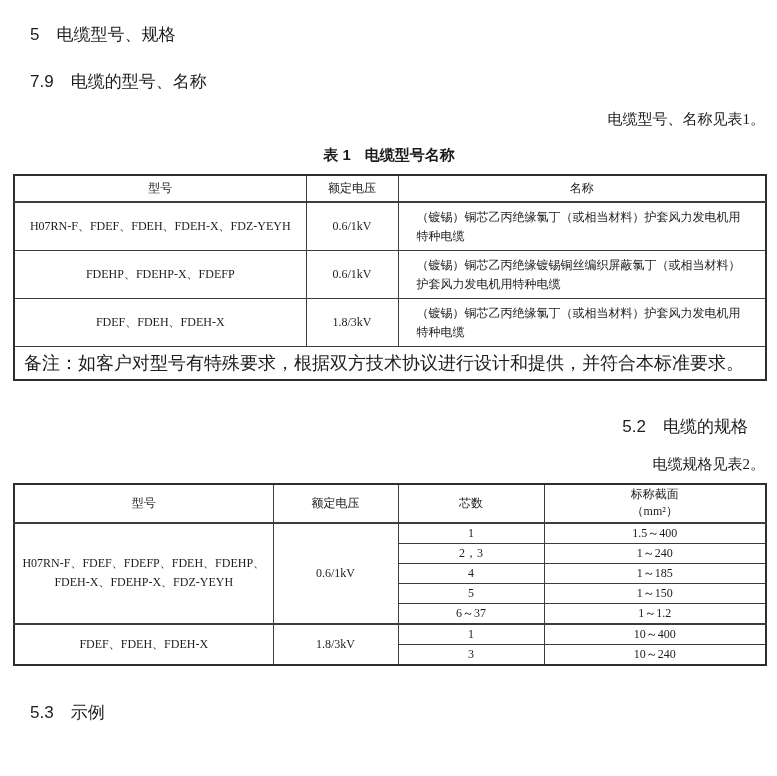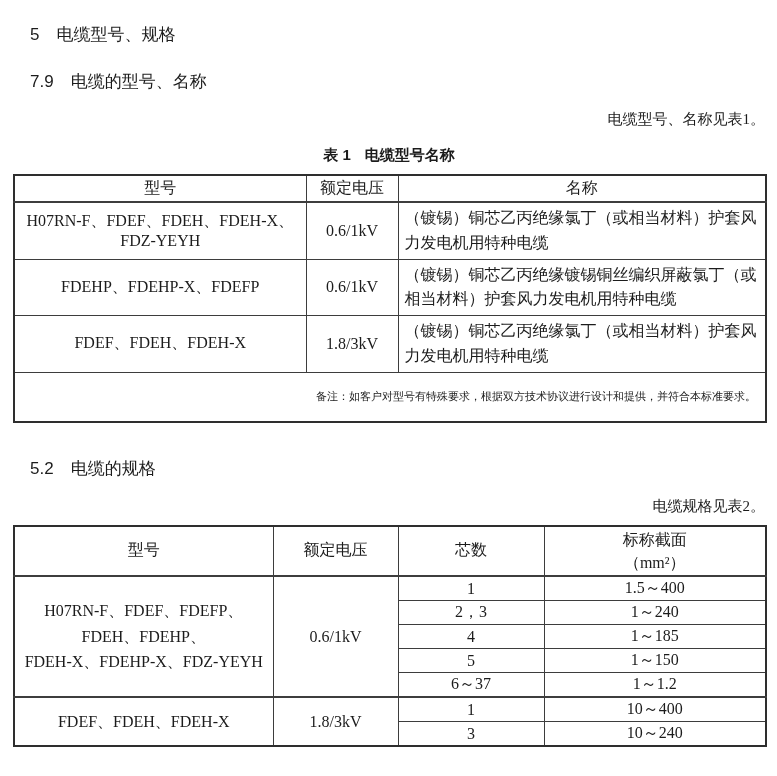--- a/index.html
+++ b/index.html
@@ -20,21 +20,21 @@
   
   .sec-heading {
     font-family: "Liberation Sans", sans-serif;
     font-weight: normal;
     font-size: 17px;
     line-height: 20px;
     margin: 17px;
   }
   .sec-heading .sec-num { display: inline-block; margin-right: 17px; }
   .mt-s51 { margin-top: 27px; }
-  .mt-s52 { margin-top: 36px; }
+  .mt-s52 { margin-top: 36px; text-align: right; }
   .mt-s53 { margin-top: 37px; }
   
   .para {
     font-size: 15px;
     line-height: 20px;
     margin: 17px 0 0 35px;
     text-align: right;
   }
   .para-tight { margin-top: 7px; }
   sup { font-size: 10px; line-height: 0; }
@@ -51,40 +51,40 @@
   table {
     border-collapse: collapse;
     table-layout: fixed;
     width: 752px;
     margin-top: 9px;
     border: 2px solid #2e2e2e;
   }
   th, td {
     border: 1px solid #3d3d3d;
     font-weight: normal;
-    font-size: 16px;
+    font-size: 12px;
     text-align: center;
     vertical-align: middle;
     padding: 2px 4px;
     overflow: hidden;
   }
   tr.hrow th { border-bottom-width: 2px; }
   
   .t1 tr.hrow th { height: 21px; }
   .t1 td.cell-tall { height: 41px; }
   .t1 td.name-cell {
     text-align: left;
-    padding: 3px 6px;
+    padding: 3px 18px;
     line-height: 1.55;
   }
   .t1 tr.note-row td {
-    text-align: right;
+    text-align: left;
     height: 20px;
-    padding: 14px 9px;
-    font-size: 11px;
+    padding: 4px 9px;
+    font-size: 18px;
   }
   
   .t2 tr.hrow th { height: 19px; padding: 1px 4px; }
   .t2 td { height: 17px; padding: 1px 4px; }
   .t2 td.model-cell { line-height: 1.6; }
   .t2 tr.group-start td { border-top-width: 2px; }
   .t2 .hdr-twoline { line-height: 1.45; }
 </style>
 </head>
 <body>

